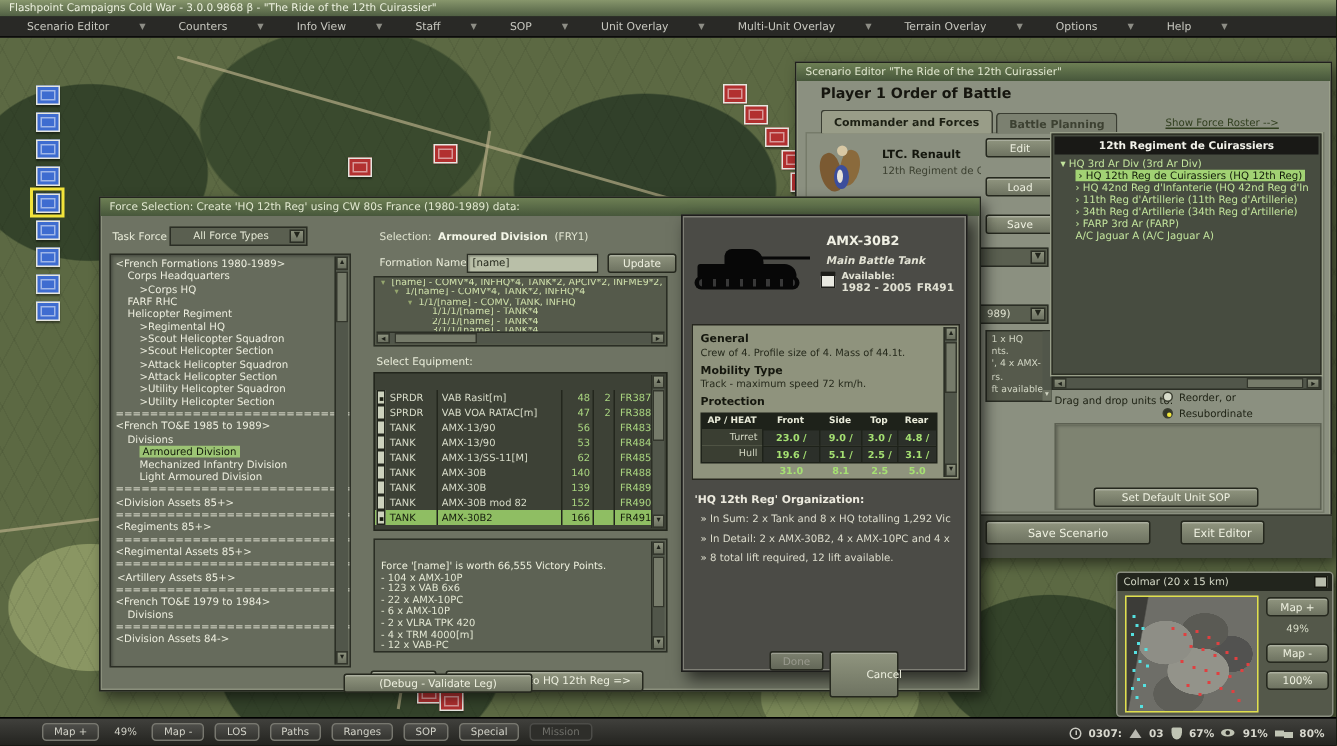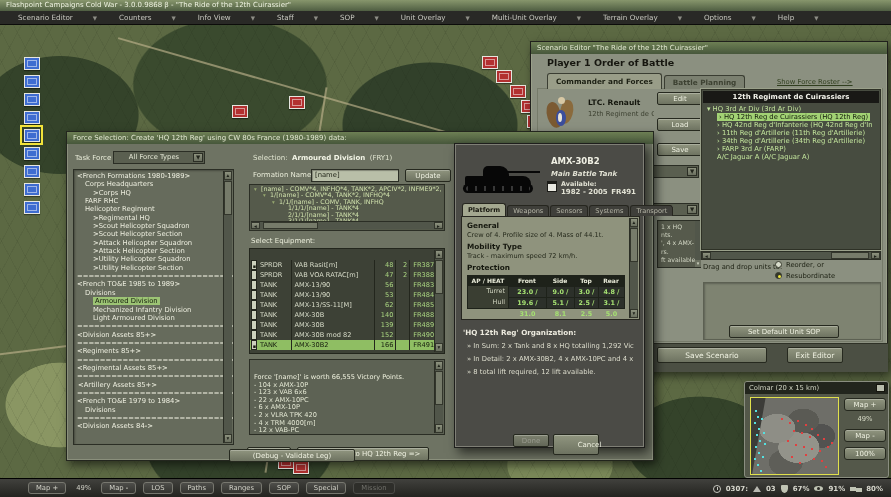--- a/index.html
+++ b/index.html
@@ -189,21 +189,21 @@
   .p-head { display:flex; height:10px; background:#1e221a; color:#e9ebd9; font-size:6px; font-weight:bold; }
   .p-head span { text-align:center; line-height:10px; overflow:hidden; }
   .pw0{width:40px;} .pw1{width:38px;} .pw2{width:28px;} .pw3{width:24px;} .pw4{width:26px;}
   .p-row { display:flex; height:11px; }
   .p-lab { width:40px; background:#3a3e32; color:#d2d6c2; text-align:right; padding-right:3px; font-size:6.4px; line-height:11px; }
   .p-val { background:#2c302a; color:#a5e072; font-weight:bold; font-size:6.4px; text-align:center; line-height:11px; border-left:1px solid #1e221a; border-top:1px solid #1e221a; }
   .org-title { position:absolute; left:8px; top:184px; font-size:7.2px; font-weight:bold; color:#eceade; }
   .org { position:absolute; left:12px; top:196px; right:10px; }
   .org-line { font-size:6.8px; line-height:13px; color:#dcdccc; white-space:nowrap; overflow:hidden; }
   .btn-done { left:58px; top:290px; width:36px; height:13px; }
-  .btn-cancel { left:98px; top:290px; width:46px; height:21px;padding-left:27px; }
+  .btn-cancel { left:98px; top:290px; width:46px; height:31px;padding-left:27px; }
 
   
   .mini { position:absolute; left:744px; top:381px; width:145px; height:97px; z-index:40; background:#54584a;
     border:1px solid #8a8e80; border-radius:3px; box-shadow:2px 3px 6px rgba(0,0,0,.5); }
   .mini-title { position:absolute; left:0; top:0; right:0; height:12px; background:#22251d; color:#d2d6c4;
     font-size:6.8px; line-height:12px; padding-left:4px; border-radius:2px 2px 0 0; }
   .mini-icon { position:absolute; right:3px; top:2px; width:9px; height:8px; background:#b8bcac; border:1px solid #16160f; }
   .thumb { position:absolute; left:5px; top:15px; width:89px; height:78px; border:1px solid #e0e04c; background-color:#6e6e68;
     background-image:
       linear-gradient(100deg,#3c3c38 0 14%, transparent 15%),
@@ -608,28 +608,20 @@
         <div class="t-tur"></div>
         <div class="t-hull"></div>
         <div class="t-trk"></div>
     </div>
     <div class="u-name">AMX-30B2</div>
     <div class="u-class">Main Battle Tank</div>
     <div class="cal"></div>
     <div class="avail-label">Available:</div>
     <div class="avail">1982 - 2005</div>
     <div class="u-code">FR491</div>
-    <div class="c-tabs">
-
-    <div class="c-tab on">Platform</div>
-        <div class="c-tab">Weapons</div>
-        <div class="c-tab">Sensors</div>
-        <div class="c-tab">Systems</div>
-        <div class="c-tab">Transport</div>
-      </div>
     <div class="c-content">
       <div class="sec-h" style="margin-top:0">General</div>
       <div class="sec-p">Crew of 4. Profile size of 4. Mass of 44.1t.</div>
       <div class="sec-h">Mobility Type</div>
       <div class="sec-p">Track - maximum speed 72 km/h.</div>
       <div class="sec-h">Protection</div>
       <div class="prot">
         <div class="p-head">
           <span class="pw0">AP / HEAT</span>
           <span class="pw1">Front</span>

